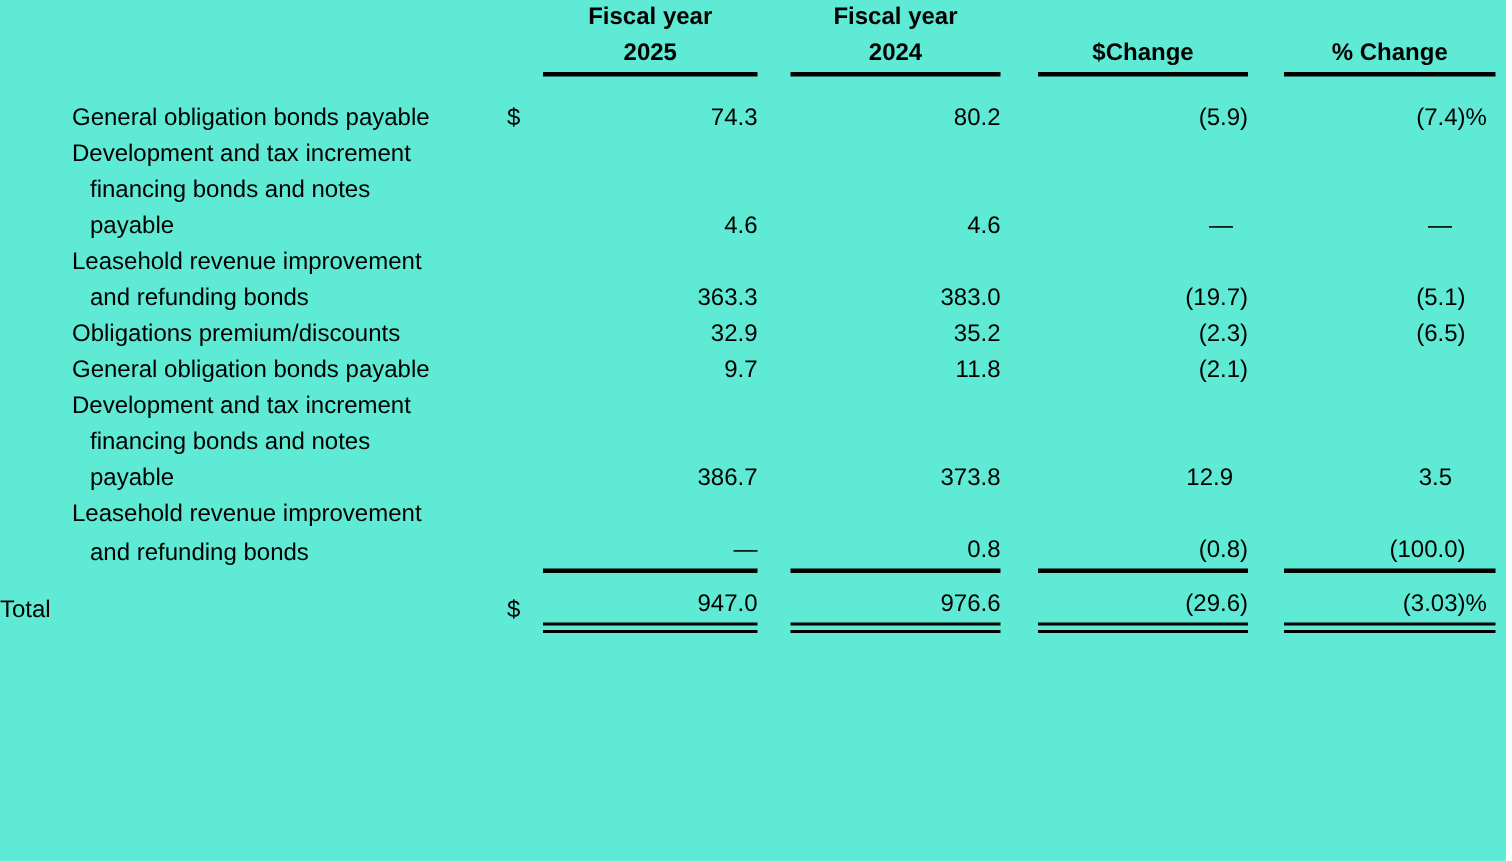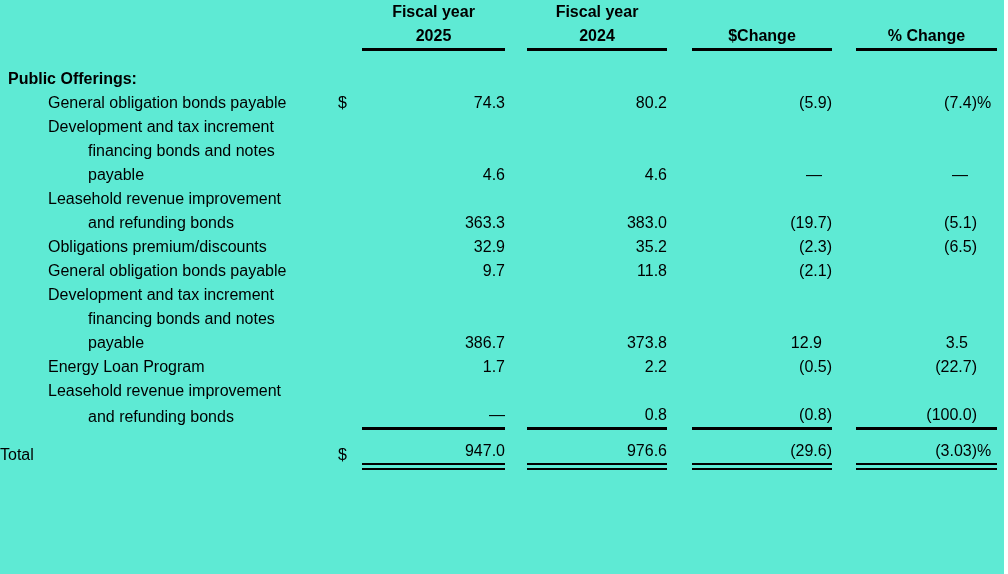--- a/index.html
+++ b/index.html
@@ -39,21 +39,21 @@
     vertical-align: bottom;
     line-height: 21px;
     padding-top: 9px;
     padding-bottom: 4px;
   }
   thead th.ruled { border-bottom: 3px solid #000000; }
   
   td.label { text-align: left; }
   td.label.indent-0 { padding-left: 8px; }
   td.label.indent-1 { padding-left: 48px; }
-  td.label.indent-2 { padding-left: 88px; }
+  td.label.indent-2 { padding-left: 60px; }
   td.label.bold { font-weight: 700; }
   td.label.total-label { text-align: left; padding-left: 0; }
   td.cur { text-align: left; padding-left: 5px; }
   td.num { text-align: right; }
   td.c2025 { padding-right: 8px; }
   td.c2024 { padding-right: 7px; }
   td.cchg  { padding-right: 4px; }
   td.cpct  { padding-right: 1px; }
   .cchg .cell-val.np { margin-right: 10px; }
   .cpct .cell-val.np { margin-right: 9px; }
@@ -100,31 +100,20 @@
           <div>2024</div>
         </th>
         <th></th>
         <th class="ruled">$Change</th>
         <th></th>
         <th class="ruled">% Change</th>
       </tr>
     </thead>
     <tbody>
         <tr>
-          <td class="label indent-0 bold">Public Offerings:</td>
-          <td class="cur"></td>
-          <td class="num c2025 ruled"></td>
-          <td class="gap"></td>
-          <td class="num c2024 ruled"></td>
-          <td class="gap"></td>
-          <td class="num cchg ruled"><span class="cell-val np"></span></td>
-          <td class="gap"></td>
-          <td class="num cpct ruled"><span class="cell-val np"></span><span class="pct-suffix"></span></td>
-        </tr>
-        <tr>
           <td class="label indent-1">General obligation bonds payable</td>
           <td class="cur">$</td>
           <td class="num c2025 ruled">74.3</td>
           <td class="gap"></td>
           <td class="num c2024 ruled">80.2</td>
           <td class="gap"></td>
           <td class="num cchg ruled"><span class="cell-val">(5.9)</span></td>
           <td class="gap"></td>
           <td class="num cpct ruled"><span class="cell-val">(7.4)</span><span class="pct-suffix">%</span></td>
         </tr>
@@ -230,31 +219,20 @@
         <tr>
           <td class="label indent-2">payable</td>
           <td class="cur"></td>
           <td class="num c2025 ruled">386.7</td>
           <td class="gap"></td>
           <td class="num c2024 ruled">373.8</td>
           <td class="gap"></td>
           <td class="num cchg ruled"><span class="cell-val np">12.9</span></td>
           <td class="gap"></td>
           <td class="num cpct ruled"><span class="cell-val np">3.5</span><span class="pct-suffix"></span></td>
-        </tr>
-        <tr>
-          <td class="label indent-1">Energy Loan Program</td>
-          <td class="cur"></td>
-          <td class="num c2025 ruled">1.7</td>
-          <td class="gap"></td>
-          <td class="num c2024 ruled">2.2</td>
-          <td class="gap"></td>
-          <td class="num cchg ruled"><span class="cell-val">(0.5)</span></td>
-          <td class="gap"></td>
-          <td class="num cpct ruled"><span class="cell-val">(22.7)</span><span class="pct-suffix"></span></td>
         </tr>
         <tr>
           <td class="label indent-1">Leasehold revenue improvement</td>
           <td class="cur"></td>
           <td class="num c2025 ruled"></td>
           <td class="gap"></td>
           <td class="num c2024 ruled"></td>
           <td class="gap"></td>
           <td class="num cchg ruled"><span class="cell-val np"></span></td>
           <td class="gap"></td>

